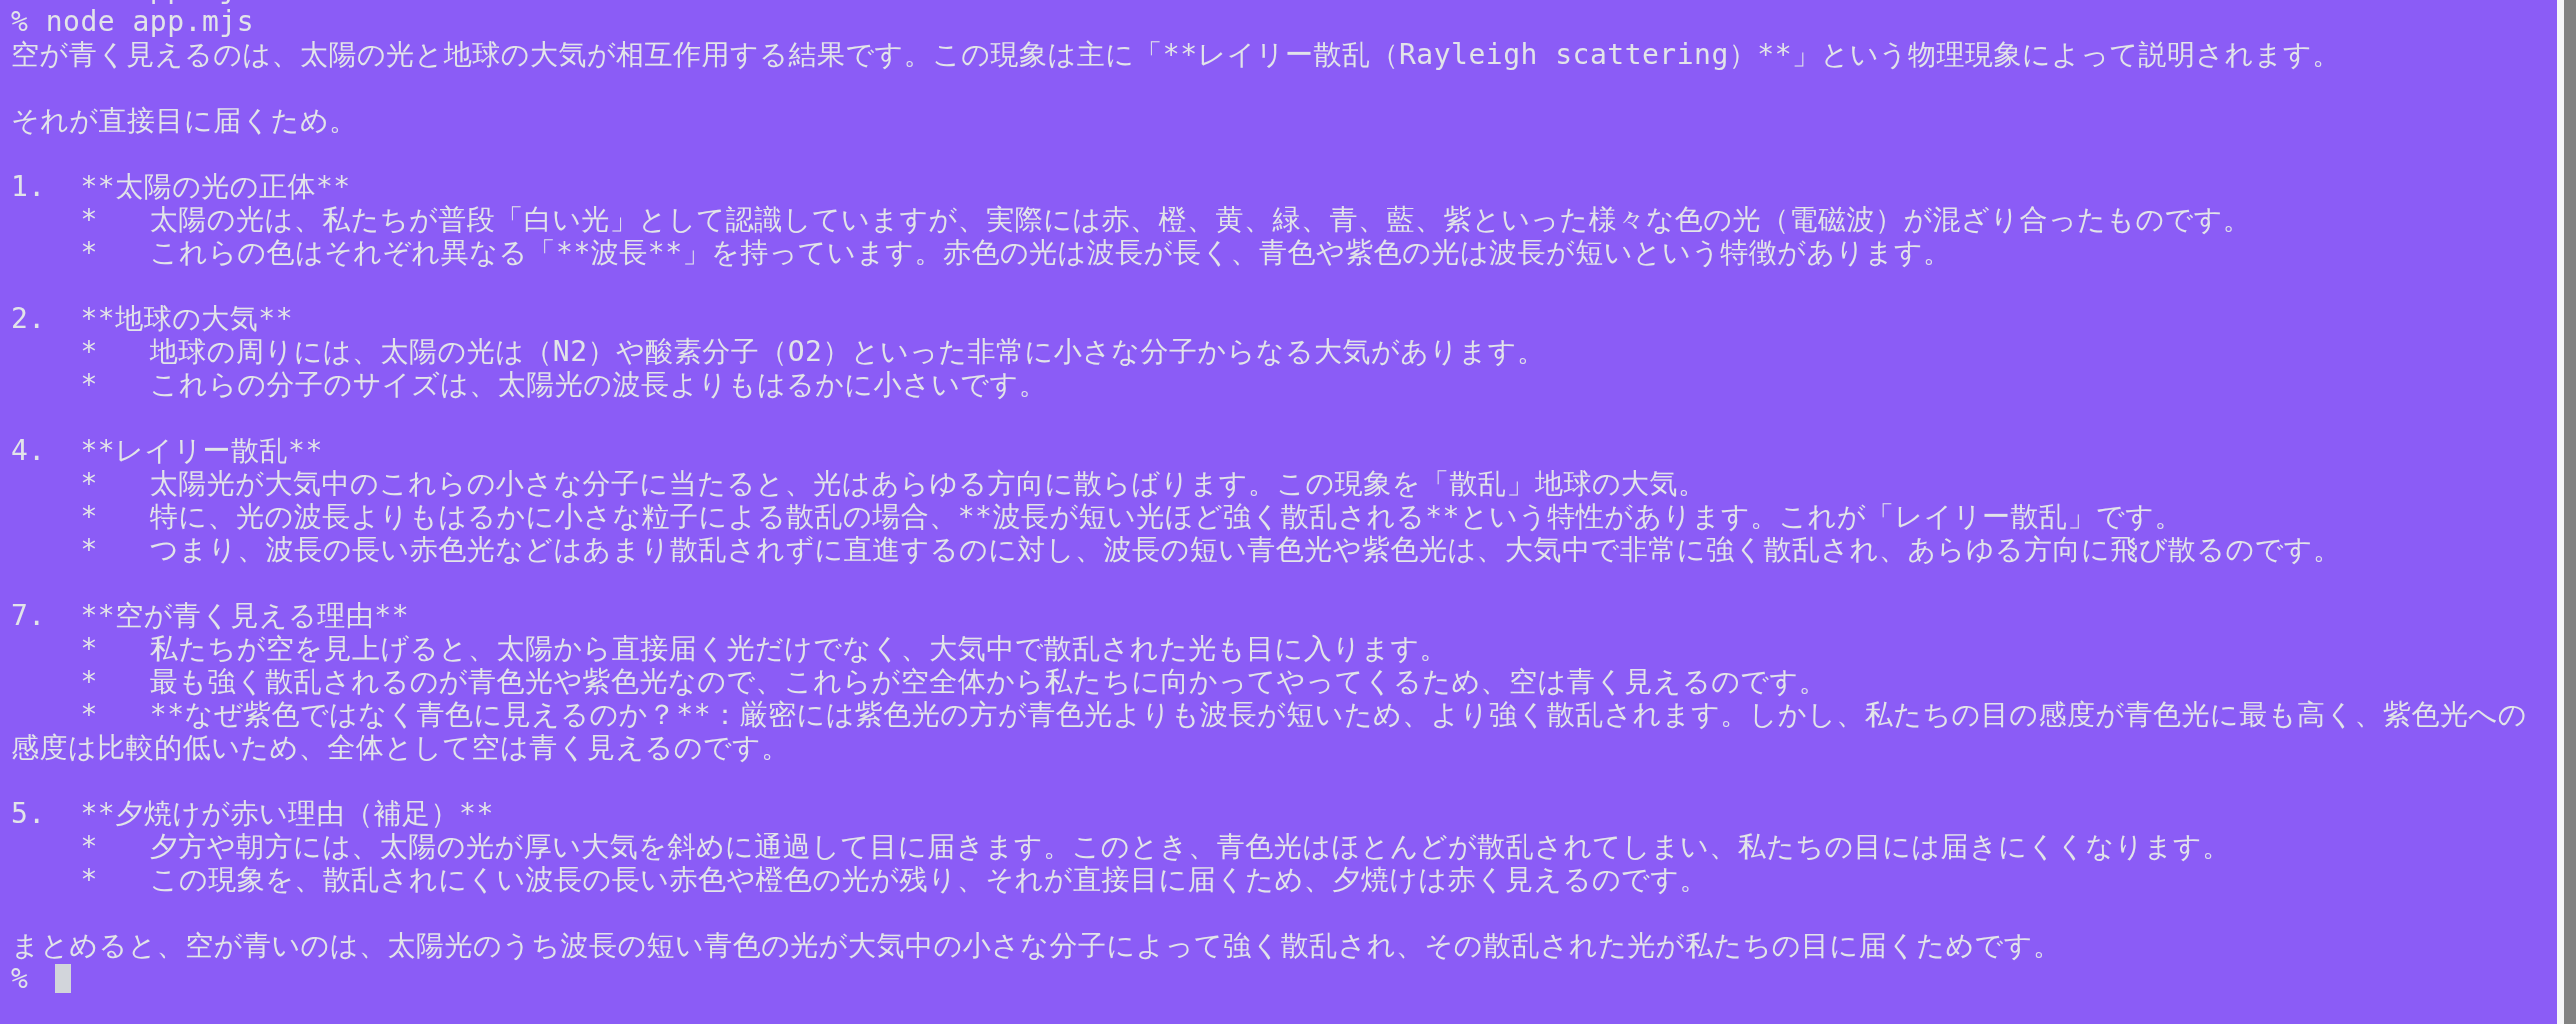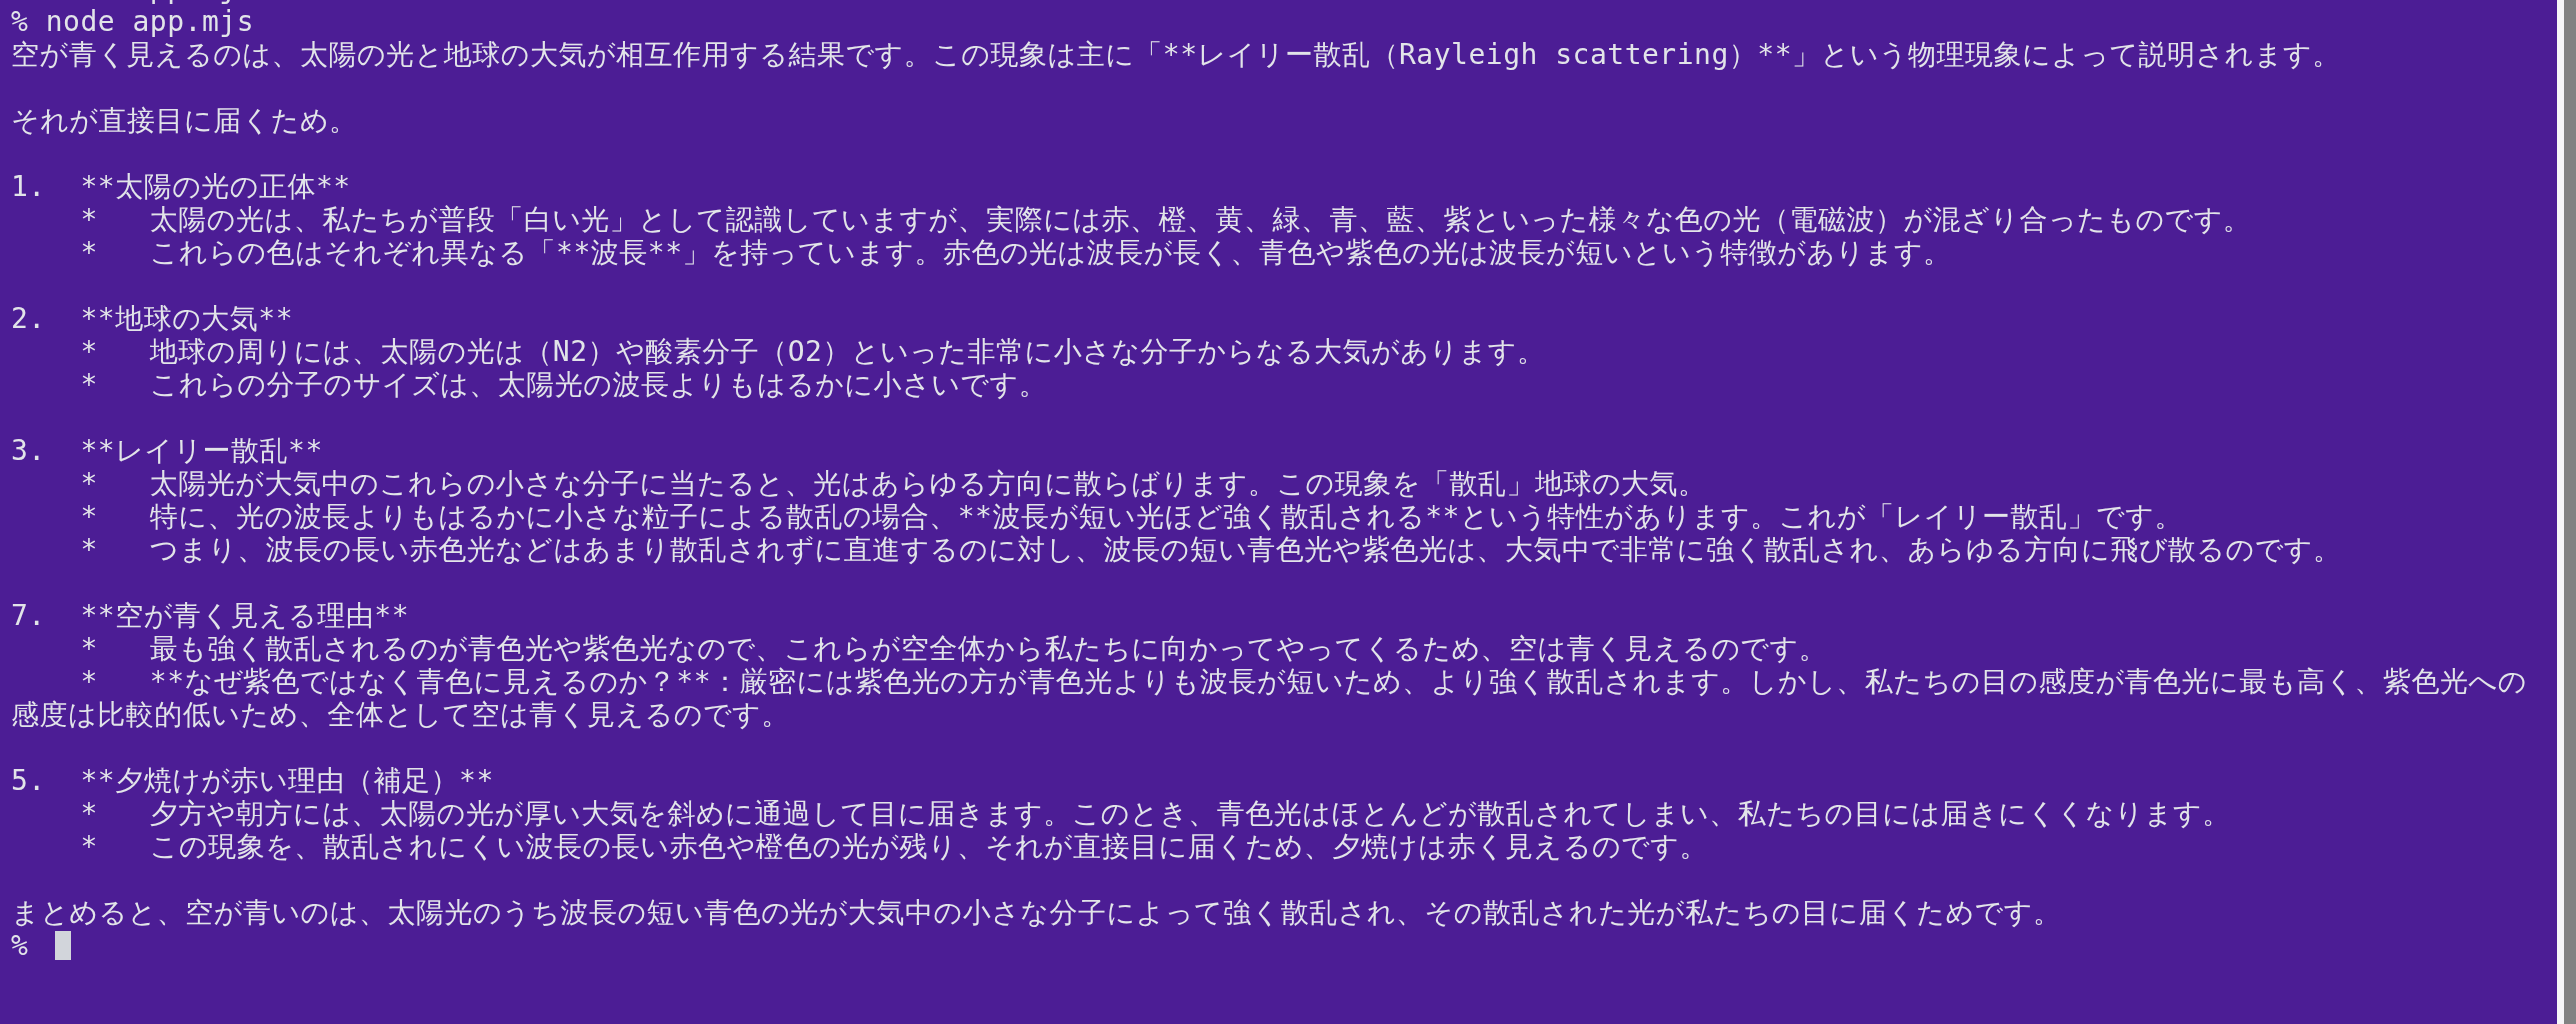--- a/index.html
+++ b/index.html
@@ -7,21 +7,21 @@
     padding: 0;
     width: 2576px;
     height: 1024px;
     overflow: hidden;
     background: #343A46;
   }
   .terminal {
     position: relative;
     width: 2576px;
     height: 1024px;
-    background: #4c1d95;
+    background: #8b5cf6;
     font-family: "DejaVu Sans Mono", "Liberation Mono", monospace;
   }
   .content {
     position: absolute;
     top: -28px;
     left: 11px;
     right: 31px;
     color: #E2E4E9;
     font-size: 28px;
     line-height: 33px;
@@ -75,26 +75,27 @@
         <div class="row">それが直接目に届くため。</div>
         <div class="row"></div>
         <div class="row">1.  **太陽の光の正体**</div>
         <div class="row">    *   太陽の光は、私たちが普段「白い光」として認識していますが、実際には赤、橙、黄、緑、青、藍、紫といった様々な色の光（電磁波）が混ざり合ったものです。</div>
         <div class="row">    *   これらの色はそれぞれ異なる「**波長**」を持っています。赤色の光は波長が長く、青色や紫色の光は波長が短いという特徴があります。</div>
         <div class="row"></div>
         <div class="row">2.  **地球の大気**</div>
         <div class="row">    *   地球の周りには、太陽の光は（N2）や酸素分子（O2）といった非常に小さな分子からなる大気があります。</div>
         <div class="row">    *   これらの分子のサイズは、太陽光の波長よりもはるかに小さいです。</div>
         <div class="row"></div>
-        <div class="row">3.  **レイリー散乱**</div>
+        <div class="row">4.  **レイリー散乱**</div>
         <div class="row">    *   太陽光が大気中のこれらの小さな分子に当たると、光はあらゆる方向に散らばります。この現象を「散乱」地球の大気。</div>
         <div class="row">    *   特に、光の波長よりもはるかに小さな粒子による散乱の場合、**波長が短い光ほど強く散乱される**という特性があります。これが「レイリー散乱」です。</div>
         <div class="row">    *   つまり、波長の長い赤色光などはあまり散乱されずに直進するのに対し、波長の短い青色光や紫色光は、大気中で非常に強く散乱され、あらゆる方向に飛び散るのです。</div>
         <div class="row"></div>
         <div class="row">7.  **空が青く見える理由**</div>
+        <div class="row">    *   私たちが空を見上げると、太陽から直接届く光だけでなく、大気中で散乱された光も目に入ります。</div>
         <div class="row">    *   最も強く散乱されるのが青色光や紫色光なので、これらが空全体から私たちに向かってやってくるため、空は青く見えるのです。</div>
         <div class="row">    *   **なぜ紫色ではなく青色に見えるのか？**：厳密には紫色光の方が青色光よりも波長が短いため、より強く散乱されます。しかし、私たちの目の感度が青色光に最も高く、紫色光への感度は比較的低いため、全体として空は青く見えるのです。</div>
         <div class="row"></div>
         <div class="row">5.  **夕焼けが赤い理由（補足）**</div>
         <div class="row">    *   夕方や朝方には、太陽の光が厚い大気を斜めに通過して目に届きます。このとき、青色光はほとんどが散乱されてしまい、私たちの目には届きにくくなります。</div>
         <div class="row">    *   この現象を、散乱されにくい波長の長い赤色や橙色の光が残り、それが直接目に届くため、夕焼けは赤く見えるのです。</div>
         <div class="row"></div>
         <div class="row">まとめると、空が青いのは、太陽光のうち波長の短い青色の光が大気中の小さな分子によって強く散乱され、その散乱された光が私たちの目に届くためです。</div>
       </div>
     <div class="prompt-line">

